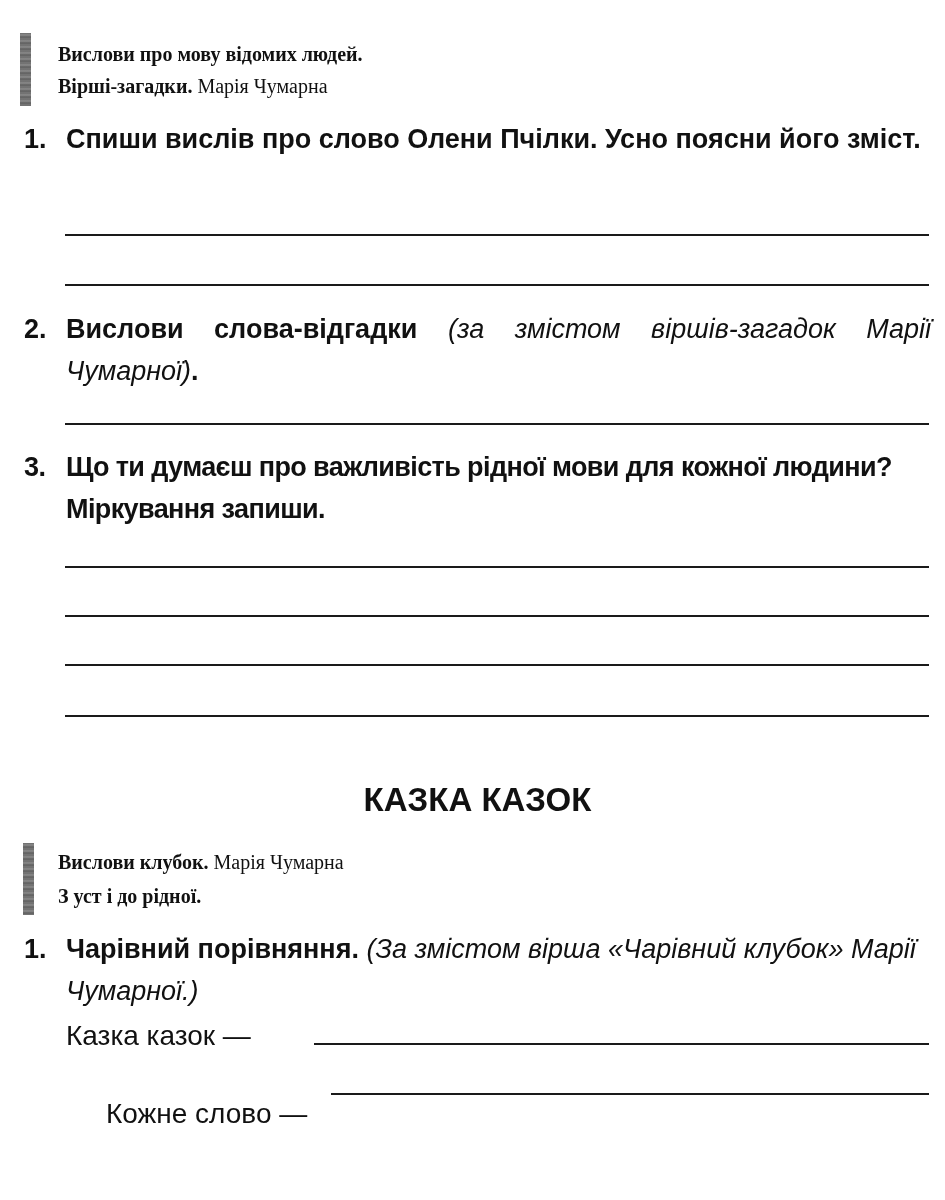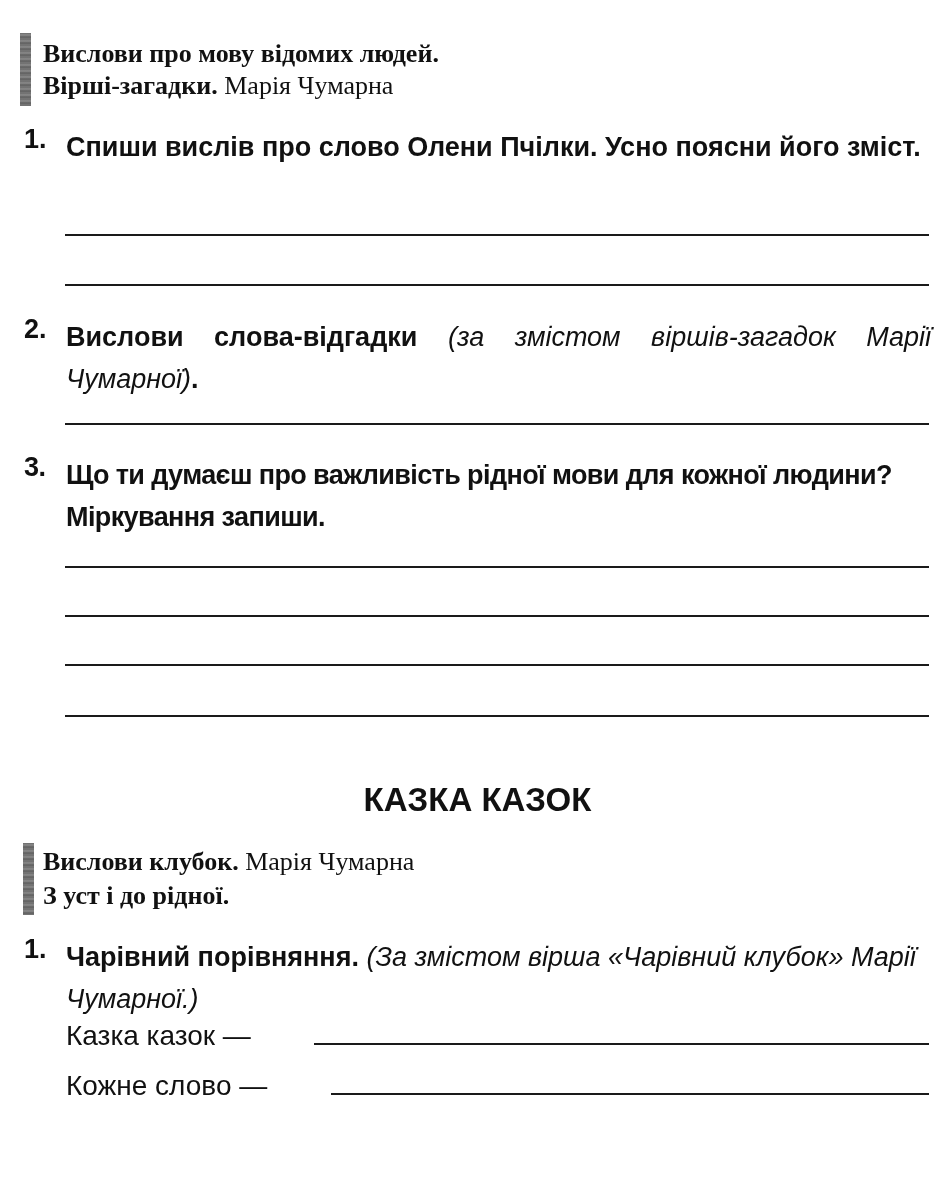--- a/index.html
+++ b/index.html
@@ -19,23 +19,23 @@
   
   .bar {
     position: absolute;
     width: 11px;
     background: repeating-linear-gradient(180deg, #6a6a6a 0px, #8c8c8c 2px, #5e5e5e 4px, #7a7a7a 6px);
   }
 
   
   .sub {
     position: absolute;
-    left: 43px;
+    left: 58px;
     font-family: "Liberation Serif", serif;
-    font-size: 26px;
+    font-size: 20px;
     line-height: 32px;
     white-space: nowrap;
   }
   .sub b { font-weight: bold; }
 
   
   .task {
     position: absolute;
     left: 24px;
     right: 14px;
@@ -45,21 +45,20 @@
     font-weight: bold;
   }
   .task .num {
     position: absolute;
     left: 0;
     top: 0;
   }
   .task .txt {
     display: block;
     margin-left: 42px;
-    margin-top: 8px;
   }
   .task .it {
     font-style: italic;
     font-weight: normal;
   }
 
   .line {
     position: absolute;
     left: 65px;
     width: 864px;
@@ -163,16 +162,16 @@
   <span class="num">1.</span>
   <span class="txt">
     <span>Чарівний порівняння.</span>
     <span class="it">(За змістом вірша «Чарівний клубок» Марії Чумарної.)</span>
   </span>
 </div>
 
 <div class="fill" style="top:1016px;text-align:right;">Казка казок —</div>
 <div class="fill-line" style="left:314px; width:615px; top:1043px;"></div>
 
-<div class="fill" style="top:1066px;">Кожне слово —</div>
+<div class="fill" style="top:1094px;margin-left:40px;">Кожне слово —</div>
 <div class="fill-line" style="left:331px; width:598px; top:1093px;"></div>
 
 <div class="page-num">15</div>
 
 </body></html>

